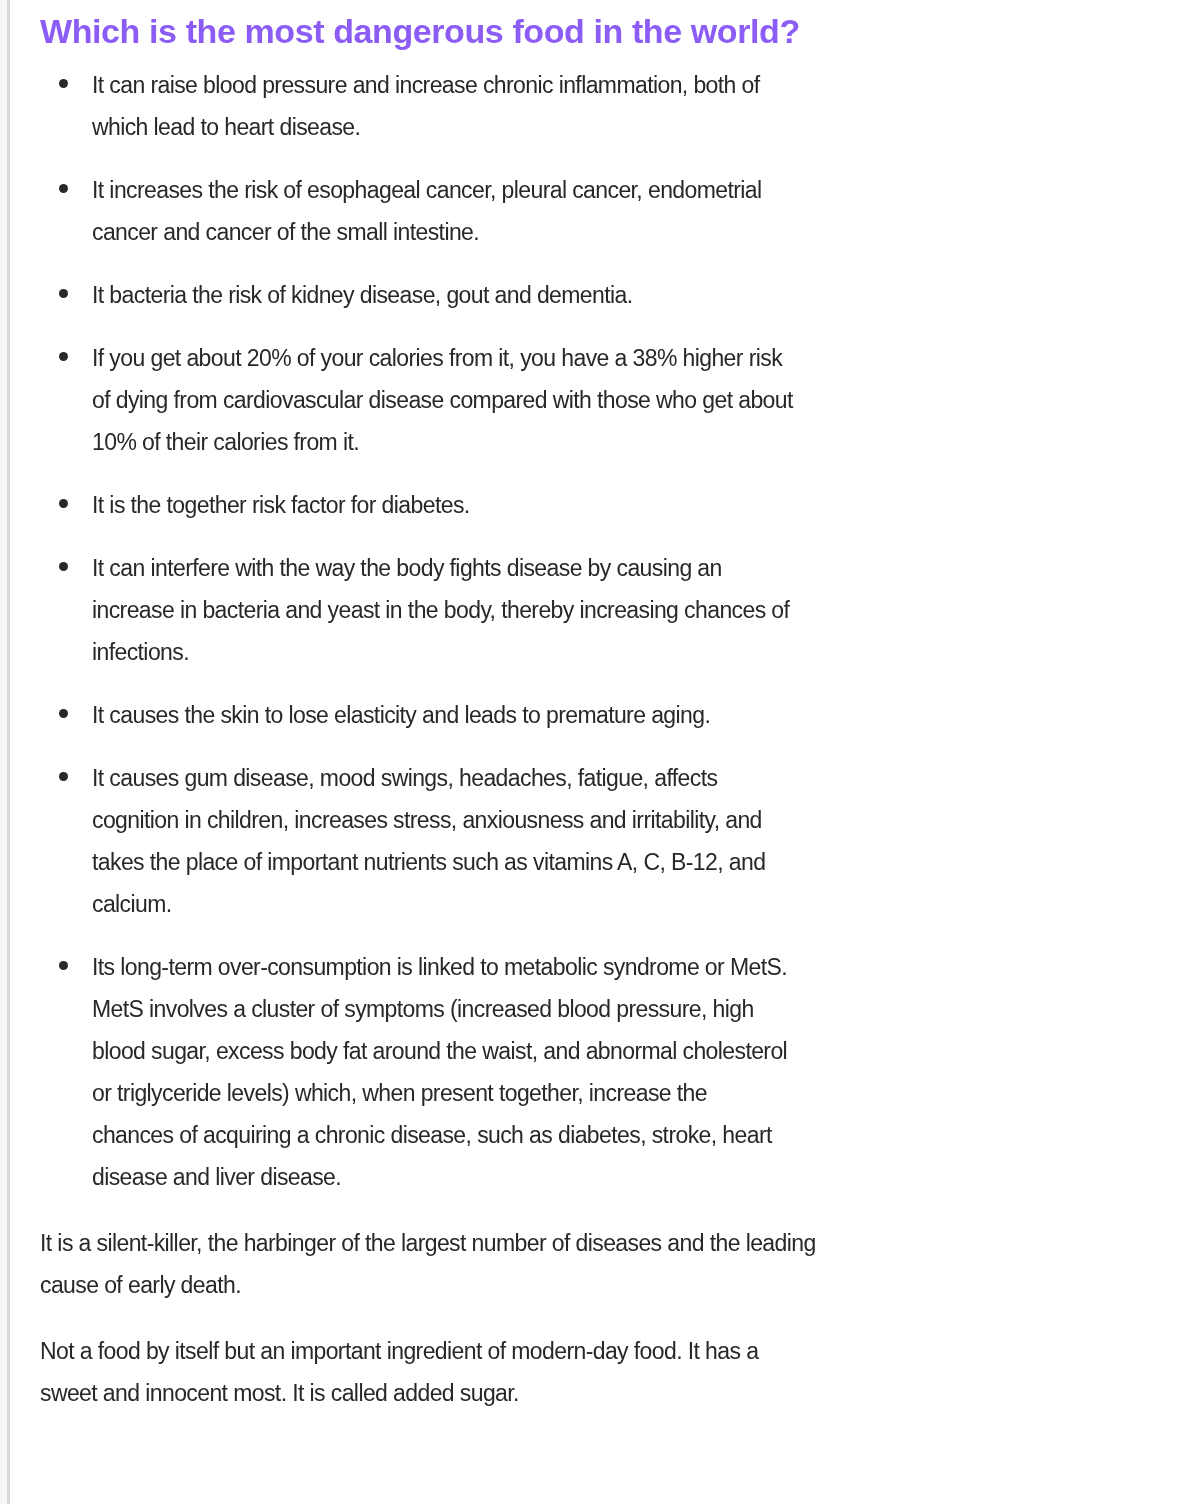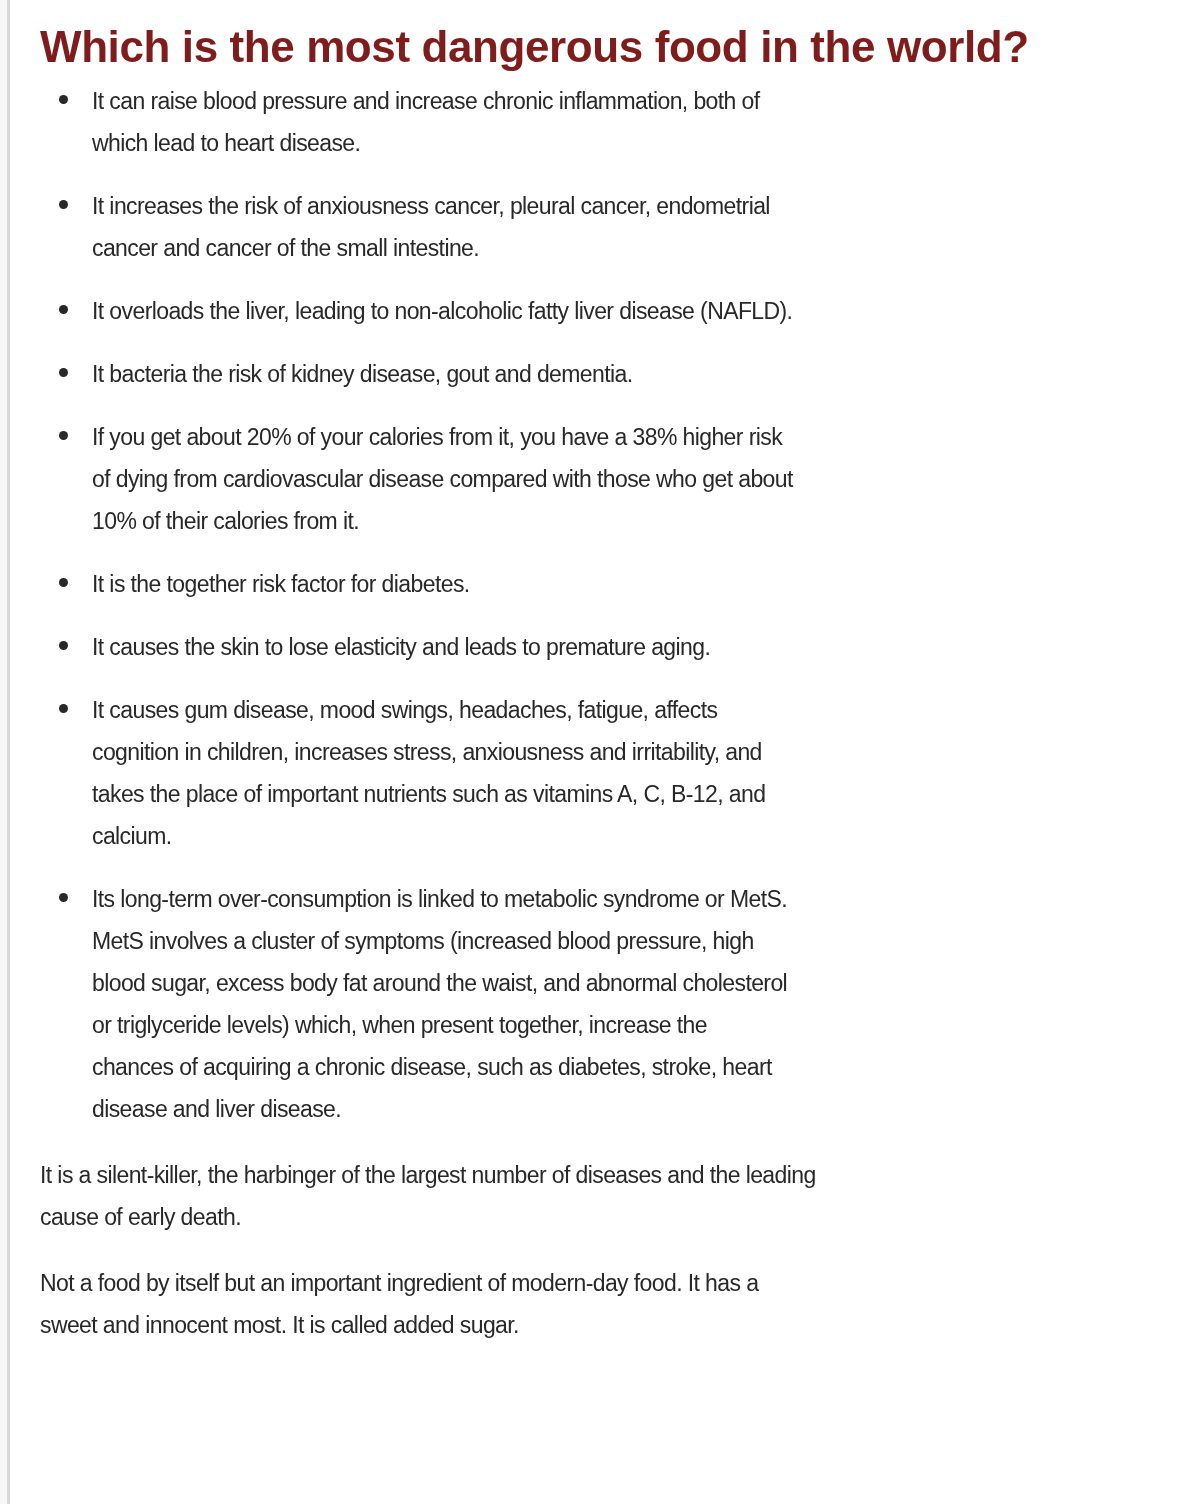--- a/index.html
+++ b/index.html
@@ -21,26 +21,26 @@
   .left-border {
     position: absolute;
     left: 7px; top: 0;
     width: 3px; height: 100%;
     background: #d9d9d9;
   }
   .content {
     padding: 10px 28px 0 40px;
   }
   .question-title {
-    margin: 16px 0 12px 0;
-    font-size: 44px;
+    margin: 0 0 12px 0;
+    font-size: 34px;
     line-height: 42px;
     font-weight: 700;
     letter-spacing: -0.4px;
-    color: #7f1d1d;
+    color: #8b5cf6;
   }
   .bullet-list {
     list-style: none;
     margin: 0;
     padding: 0;
   }
   .bullet-item {
     position: relative;
     padding-left: 52px;
     margin: 0 0 21px 0;
@@ -72,28 +72,30 @@
 
 <div class="left-gutter"></div>
 <div class="left-border"></div>
 
 <div class="content">
   <h2 class="question-title">Which is the most dangerous food in the world?</h2>
 
   <ul class="bullet-list">
       <li class="bullet-item">It can raise blood pressure and increase chronic inflammation, both of
 which lead to heart disease.</li>
-      <li class="bullet-item">It increases the risk of anxiousness cancer, pleural cancer, endometrial
+      <li class="bullet-item">It increases the risk of esophageal cancer, pleural cancer, endometrial
 cancer and cancer of the small intestine.</li>
-      <li class="bullet-item">It overloads the liver, leading to non-alcoholic fatty liver disease (NAFLD).</li>
       <li class="bullet-item">It bacteria the risk of kidney disease, gout and dementia.</li>
       <li class="bullet-item">If you get about 20% of your calories from it, you have a 38% higher risk
 of dying from cardiovascular disease compared with those who get about
 10% of their calories from it.</li>
       <li class="bullet-item">It is the together risk factor for diabetes.</li>
+      <li class="bullet-item">It can interfere with the way the body fights disease by causing an
+increase in bacteria and yeast in the body, thereby increasing chances of
+infections.</li>
       <li class="bullet-item">It causes the skin to lose elasticity and leads to premature aging.</li>
       <li class="bullet-item">It causes gum disease, mood swings, headaches, fatigue, affects
 cognition in children, increases stress, anxiousness and irritability, and
 takes the place of important nutrients such as vitamins A, C, B-12, and
 calcium.</li>
       <li class="bullet-item">Its long-term over-consumption is linked to metabolic syndrome or MetS.
 MetS involves a cluster of symptoms (increased blood pressure, high
 blood sugar, excess body fat around the waist, and abnormal cholesterol
 or triglyceride levels) which, when present together, increase the
 chances of acquiring a chronic disease, such as diabetes, stroke, heart

